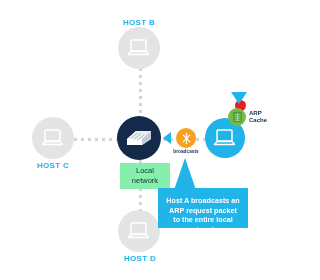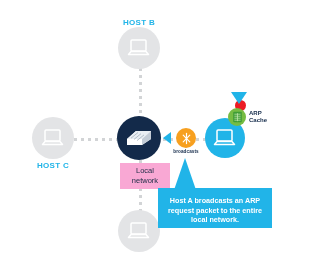--- a/index.html
+++ b/index.html
@@ -35,21 +35,21 @@
     font-weight:bold;
     font-size:8px;
     letter-spacing:.3px;
     text-align:center;
     white-space:nowrap;
   }
 
   
   .local-net{
     position:absolute;
-    background:#f9a8d4;
+    background:#86efac;
     color:#1b2b44;
     font-size:7.5px;
     line-height:10px;
     text-align:center;
     padding:3px 5px;
     box-shadow:0 0 0 0 rgba(0,0,0,0);
   }
 
   
   .callout{
@@ -107,20 +107,21 @@
     </svg>
   </div>
   <div class="node-label" style="left:27px;top:161px;width:52px;">HOST C</div>
 
   <div class="node grey" style="left:118px;top:210px;width:42px;height:42px;">
     <svg width="24" height="20" viewBox="0 0 24 20">
       <rect x="4" y="2" width="15" height="11" rx="1" fill="none" stroke="#ffffff" stroke-width="1.5"></rect>
       <path d="M1.5 16.5 L21.5 16.5 L19 13.5 L4 13.5 Z" fill="none" stroke="#ffffff" stroke-width="1.5" stroke-linejoin="round"></path>
     </svg>
   </div>
+  <div class="node-label" style="left:114px;top:254px;width:52px;">HOST D</div>
 
   <div class="node navy" style="left:117px;top:116px;width:44px;height:44px;">
     <svg width="30" height="24" viewBox="0 0 30 24">
       <path d="M3 13 L12 5 L27 5 L27 13 L18 19 L3 19 Z" fill="#ffffff"></path>
       <path d="M3 13 L12 5 L27 5 L18 13 Z" fill="#e9eef3"></path>
       <path d="M18 13 L27 5 L27 13 L18 19 Z" fill="#c3ccd6"></path>
       <g stroke="#9aa7b4" stroke-width="0.7">
         <line x1="7" y1="12.2" x2="14" y2="6.5"></line>
         <line x1="10" y1="13.4" x2="17" y2="7.7"></line>
         <line x1="13" y1="14.6" x2="20" y2="8.9"></line>
@@ -168,15 +169,15 @@
   <div class="arp-label" style="left:249px;top:110px;width:28px;">ARP
 Cache</div>
 
   <div class="tail" style="left:231px;top:92px;
        border-left:8px solid transparent;border-right:8px solid transparent;
        border-top:12px solid #21b4e8;"></div>
 
   <div class="tail" style="left:174px;top:158px;
        border-left:11px solid transparent;border-right:11px solid transparent;
        border-bottom:32px solid #21b4e8;"></div>
-  <div class="callout" style="left:158px;top:188px;width:114px;height:40px;text-align:center;padding-top:8px;">Host A broadcasts an ARP request packet to the entire local network.</div>
+  <div class="callout" style="left:158px;top:188px;width:90px;height:40px;text-align:center;padding-top:8px;">Host A broadcasts an ARP request packet to the entire local network.</div>
 
 </div>
 
 </body></html>

